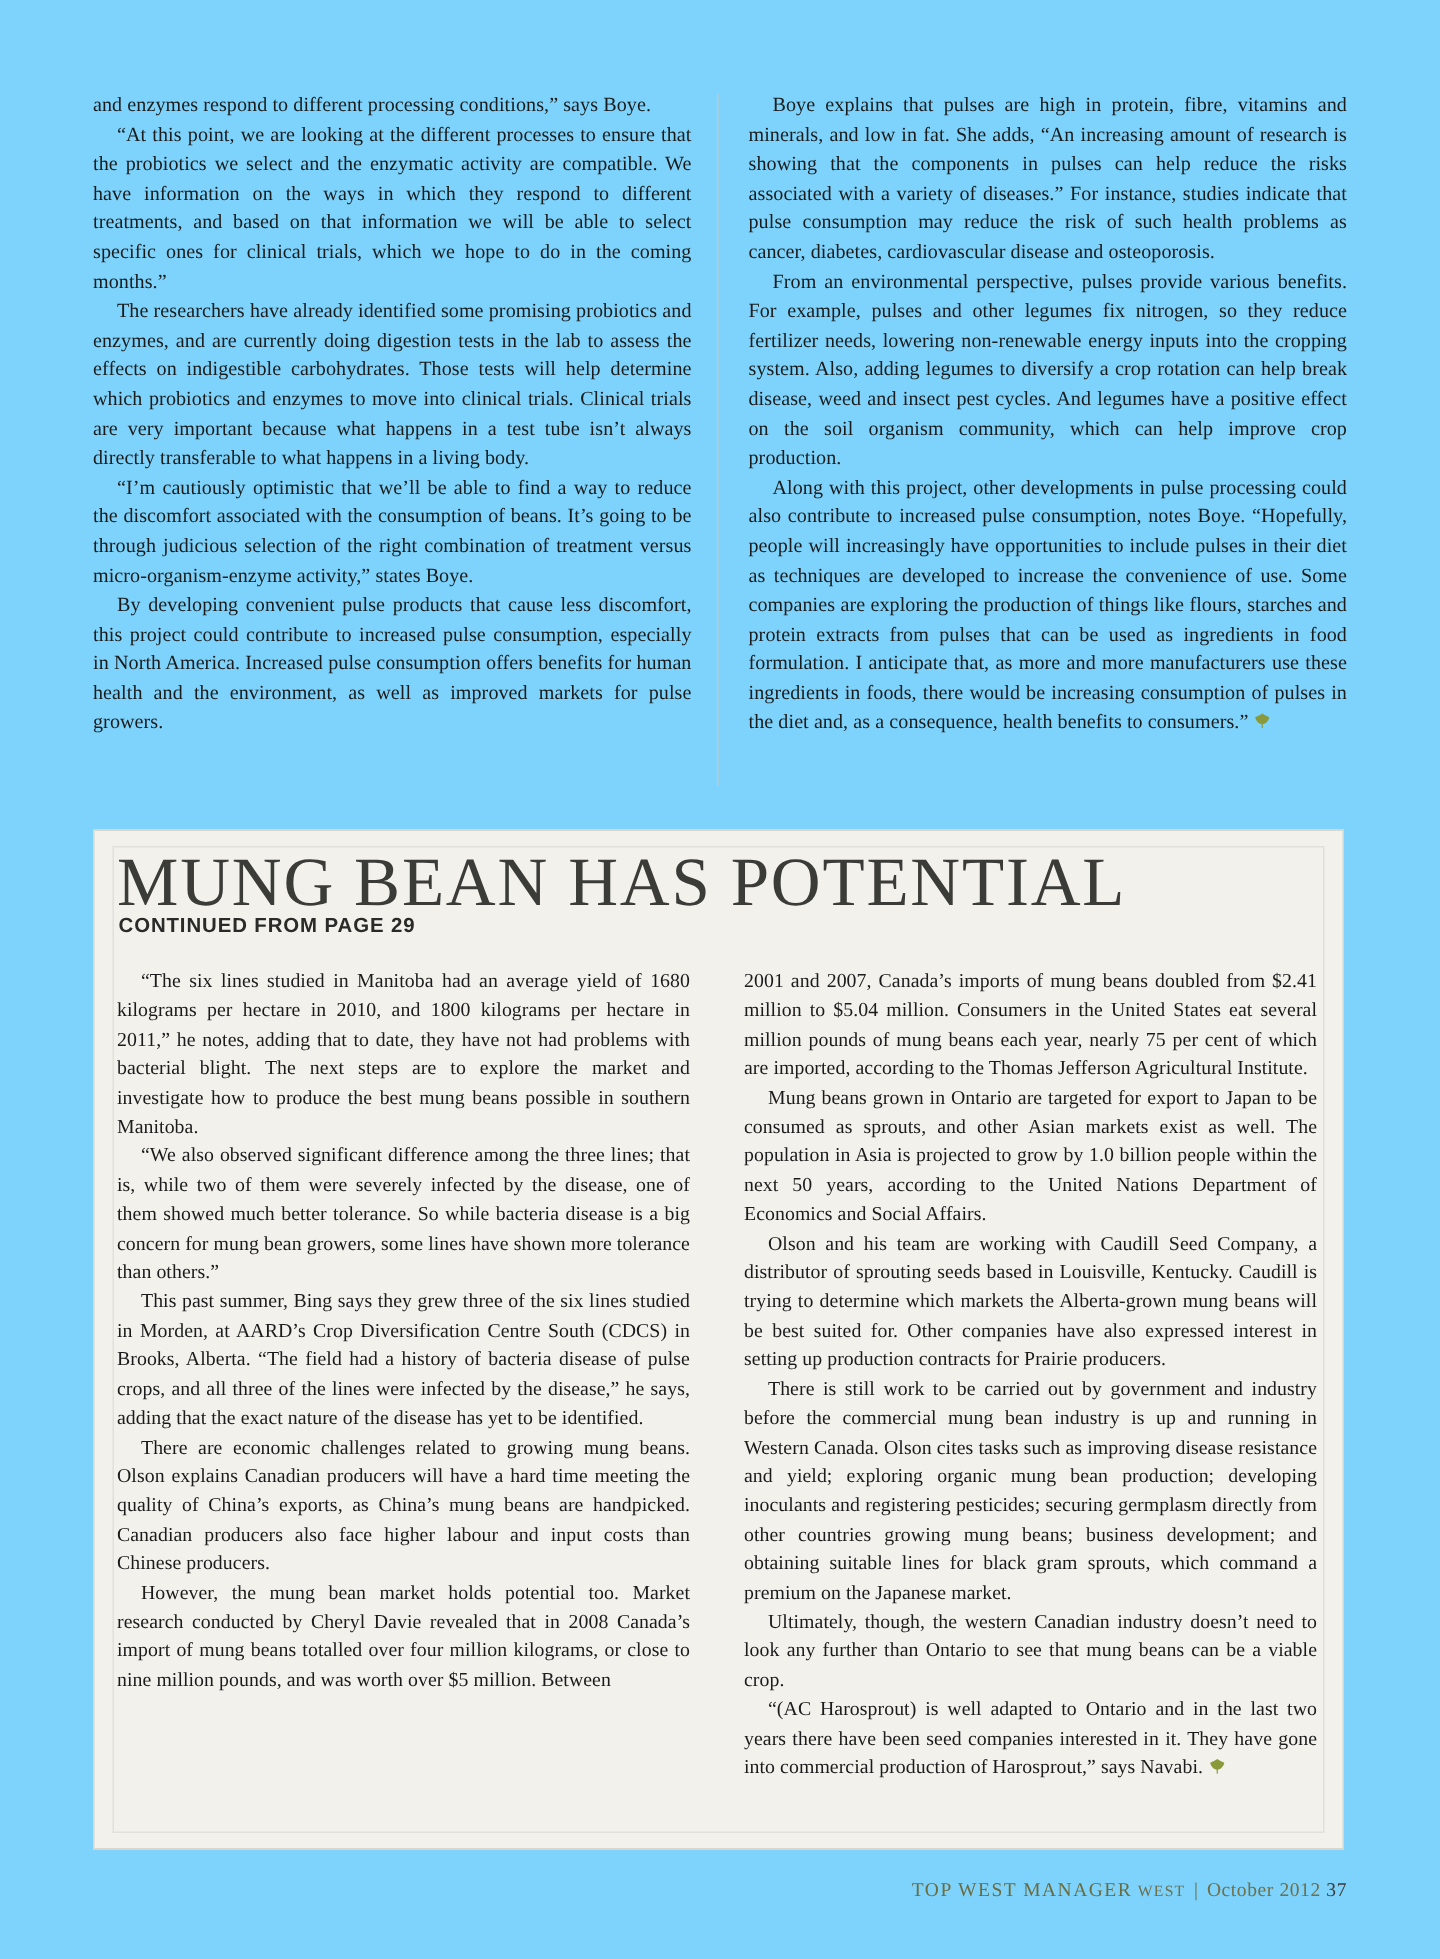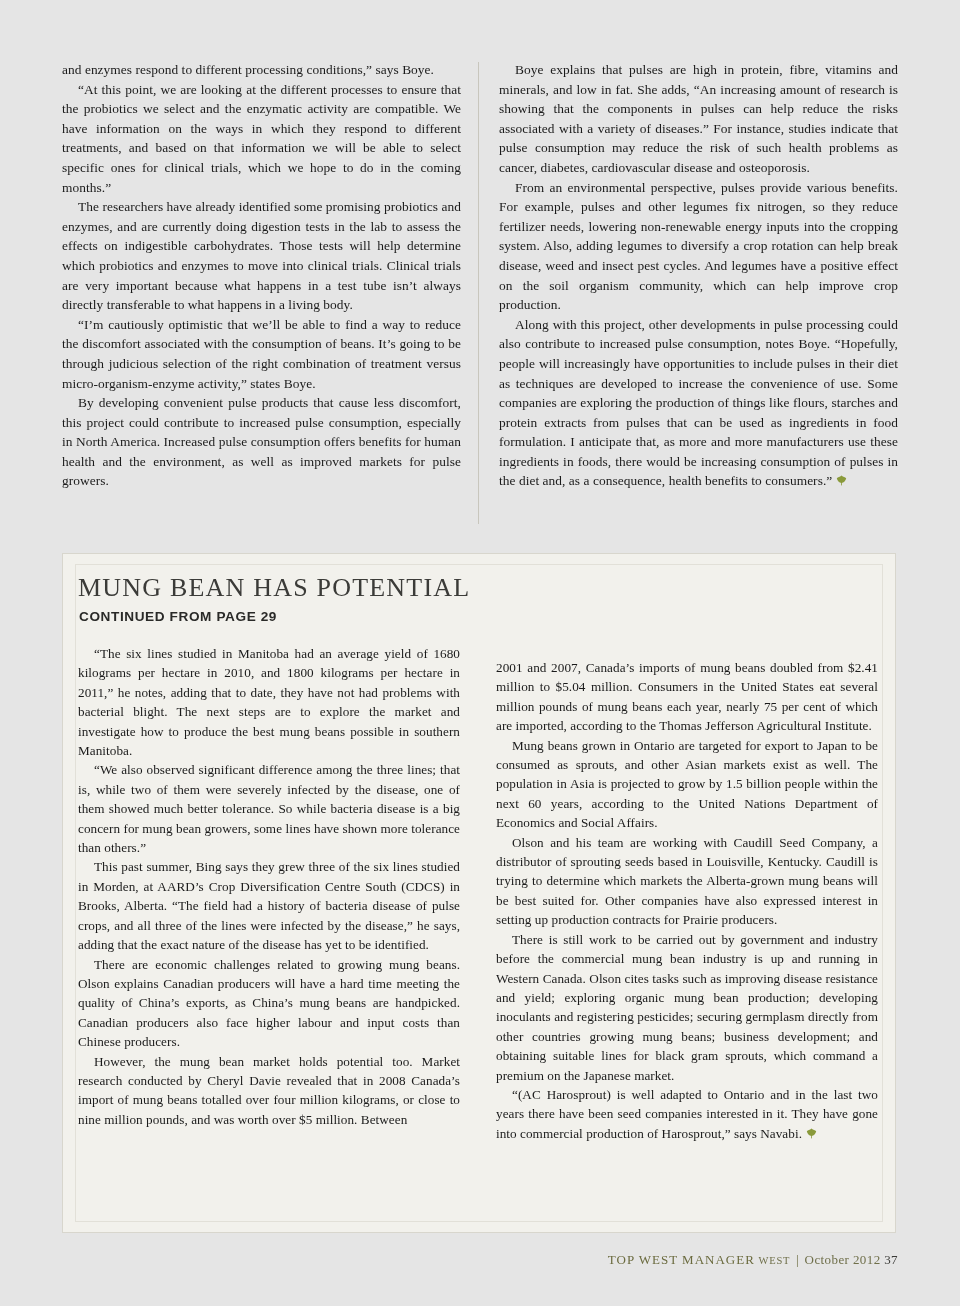--- a/index.html
+++ b/index.html
@@ -13,21 +13,21 @@
     position: relative;
     font-family: "Liberation Serif", serif;
     color: #1a1a1a;
     overflow: hidden;
   }
   .page {
     position: absolute;
     left: 0; top: 0;
     width: 960px;
     height: 1306px;
-    background: #e5e5e5;
+    background: #7dd3fc;
   }
 
   
   .top-article {
     position: absolute;
     left: 62px;
     top: 60px;
     width: 836px;
     display: flex;
     gap: 0;
@@ -87,21 +87,21 @@
     bottom: 10px;
     border: 1px solid #e2e0d8;
     box-sizing: border-box;
   }
   .box-title {
     position: absolute;
     left: 78px;
     top: 568px;
     width: 700px;
     font-family: "Liberation Serif", serif;
-    font-size: 26px;
+    font-size: 46px;
     line-height: 40px;
     letter-spacing: 1.2px;
     color: #3b3b38;
     font-weight: normal;
     margin: 0;
   }
   .box-kicker {
     position: absolute;
     left: 79px;
     top: 609px;
@@ -114,21 +114,21 @@
   }
   .box-cols {
     position: absolute;
     left: 78px;
     top: 644px;
     width: 800px;
     display: flex;
   }
   .bcol { width: 400px; }
   .bcol.left { padding-right: 18px; box-sizing: border-box; }
-  .bcol.right { padding-left: 18px; box-sizing: border-box; margin-top: 14px; }
+  .bcol.right { padding-left: 18px; box-sizing: border-box; }
   .box-cols p.body { font-size: 13.2px; line-height: 19.4px; }
 
   
   .footer {
     position: absolute;
     right: 62px;
     bottom: 38px;
     font-family: "Liberation Serif", serif;
     font-size: 13px;
     color: #6f6f4a;
@@ -180,23 +180,24 @@
   <div class="box-cols">
     <div class="bcol left">
       <p class="body">“The six lines studied in Manitoba had an average yield of 1680 kilograms per hectare in 2010, and 1800 kilograms per hectare in 2011,” he notes, adding that to date, they have not had problems with bacterial blight. The next steps are to explore the market and investigate how to produce the best mung beans possible in southern Manitoba.</p>
       <p class="body">“We also observed significant difference among the three lines; that is, while two of them were severely infected by the disease, one of them showed much better tolerance. So while bacteria disease is a big concern for mung bean growers, some lines have shown more tolerance than others.”</p>
       <p class="body">This past summer, Bing says they grew three of the six lines studied in Morden, at AARD’s Crop Diversification Centre South (CDCS) in Brooks, Alberta. “The field had a history of bacteria disease of pulse crops, and all three of the lines were infected by the disease,” he says, adding that the exact nature of the disease has yet to be identified.</p>
       <p class="body">There are economic challenges related to growing mung beans. Olson explains Canadian producers will have a hard time meeting the quality of China’s exports, as China’s mung beans are handpicked. Canadian producers also face higher labour and input costs than Chinese producers.</p>
       <p class="body">However, the mung bean market holds potential too. Market research conducted by Cheryl Davie revealed that in 2008 Canada’s import of mung beans totalled over four million kilograms, or close to nine million pounds, and was worth over $5 million. Between</p>
     </div>
     <div class="bcol right">
       <p class="body first">2001 and 2007, Canada’s imports of mung beans doubled from $2.41 million to $5.04 million. Consumers in the United States eat several million pounds of mung beans each year, nearly 75 per cent of which are imported, according to the Thomas Jefferson Agricultural Institute.</p>
-      <p class="body">Mung beans grown in Ontario are targeted for export to Japan to be consumed as sprouts, and other Asian markets exist as well. The population in Asia is projected to grow by 1.5 billion people within the next 60 years, according to the United Nations Department of Economics and Social Affairs.</p>
+      <p class="body">Mung beans grown in Ontario are targeted for export to Japan to be consumed as sprouts, and other Asian markets exist as well. The population in Asia is projected to grow by 1.0 billion people within the next 50 years, according to the United Nations Department of Economics and Social Affairs.</p>
       <p class="body">Olson and his team are working with Caudill Seed Company, a distributor of sprouting seeds based in Louisville, Kentucky. Caudill is trying to determine which markets the Alberta-grown mung beans will be best suited for. Other companies have also expressed interest in setting up production contracts for Prairie producers.</p>
       <p class="body">There is still work to be carried out by government and industry before the commercial mung bean industry is up and running in Western Canada. Olson cites tasks such as improving disease resistance and yield; exploring organic mung bean production; developing inoculants and registering pesticides; securing germplasm directly from other countries growing mung beans; business development; and obtaining suitable lines for black gram sprouts, which command a premium on the Japanese market.</p>
+      <p class="body">Ultimately, though, the western Canadian industry doesn’t need to look any further than Ontario to see that mung beans can be a viable crop.</p>
       <p class="body"><span>“(AC Harosprout) is well adapted to Ontario and in the last two years there have been seed companies interested in it. They have gone into commercial production of Harosprout,” says Navabi.</span><span class="leaf"><svg width="11" height="11" viewBox="0 0 11 11">
               <path d="M5.5 0.6 C7.2 2 9 2.4 10.2 3.2 C9.6 5.8 8 7.6 5.5 7.9 C3 7.6 1.4 5.8 0.8 3.2 C2 2.4 3.8 2 5.5 0.6 Z" fill="#8a9a3b"></path>
               <rect x="5.1" y="6.8" width="0.8" height="3.6" fill="#8a9a3b"></rect>
             </svg></span></p>
     </div>
   </div>
 
   <div class="footer">
     <span class="brand">TOP WEST MANAGER</span>
     <span class="west">WEST</span>

